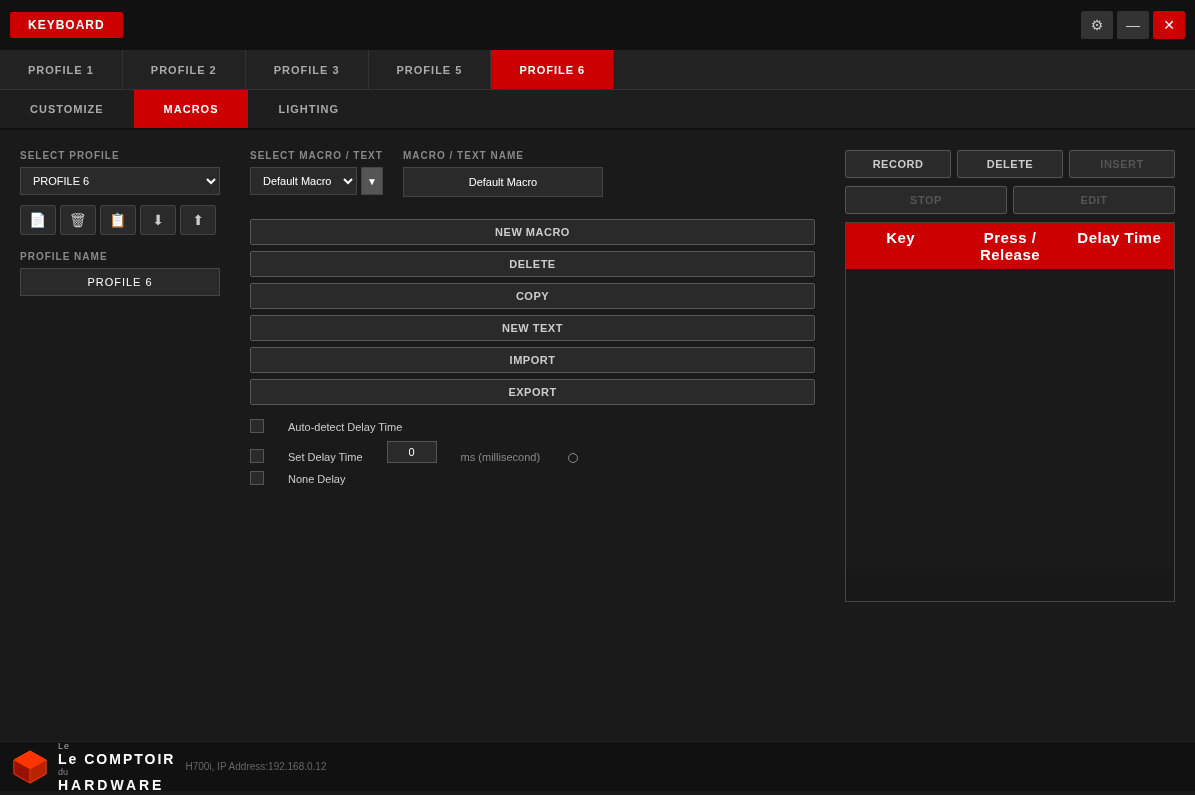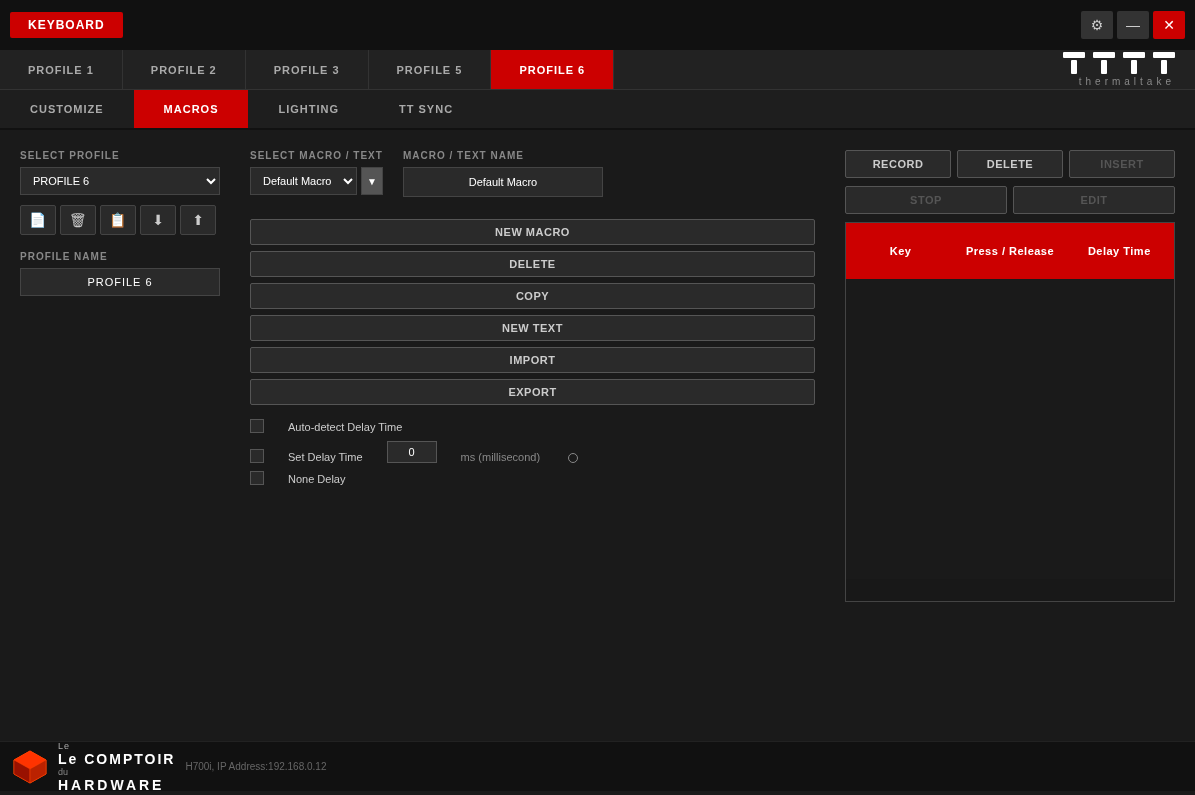--- a/index.html
+++ b/index.html
@@ -323,23 +323,23 @@
       background: #181818;
       height: 380px;
       overflow-y: auto;
     }
     .macro-table-header {
       display: flex;
       background: #cc0000;
     }
     .macro-table-col {
       flex: 1;
-      padding: 22px 8px;
-      color: #fff;
-      font-size: 11px;
+      padding: 6px 8px;
+      color: #fff;
+      font-size: 15px;
       font-weight: bold;
       text-align: center;
       letter-spacing: 0.5px;
     }
     .macro-table-body {
       min-height: 300px;
       background: #1a1a1a;
     }
 
     
@@ -407,56 +407,26 @@
   </div>
 </div>
 
 <div id="profile-tabs">
   <div class="profile-tab">PROFILE 1</div>
   <div class="profile-tab">PROFILE 2</div>
   <div class="profile-tab">PROFILE 3</div>
   <div class="profile-tab">PROFILE 5</div>
   <div class="profile-tab active">PROFILE 6</div>
 
-  <div class="thermaltake-logo">
-    <div class="tt-logo-container">
-      <div class="tt-mark">
-        <div class="tt-letter">
-          <div class="tt-top"></div>
-          <div style="display:flex;gap:8px">
-            <div class="tt-stem" style="margin-top:2px"></div>
-          </div>
-        </div>
-        <div style="width:4px"></div>
-        <div class="tt-letter">
-          <div class="tt-top"></div>
-          <div class="tt-stem" style="margin-top:2px"></div>
-        </div>
-        <div style="width:4px"></div>
-
-        <div class="tt-letter">
-          <div class="tt-top"></div>
-          <div class="tt-stem" style="margin-top:2px"></div>
-        </div>
-        <div style="width:4px"></div>
-        <div class="tt-letter">
-          <div class="tt-top"></div>
-          <div class="tt-stem" style="margin-top:2px"></div>
-        </div>
-      </div>
-      <div style="color:#888;font-size:10px;letter-spacing:4px;text-align:right">thermaltake</div>
-    </div>
-  </div>
 </div>
 
 <div id="nav-tabs">
   <div class="nav-tab">CUSTOMIZE</div>
   <div class="nav-tab active">MACROS</div>
   <div class="nav-tab">LIGHTING</div>
-  <div class="nav-tab">TT SYNC</div>
 </div>
 
 <div id="main-content">
 
   <div id="left-panel">
     <div class="section-label">SELECT PROFILE</div>
     <div class="profile-select-row">
       <select class="profile-select">
         <option>PROFILE 6</option>
       </select>

